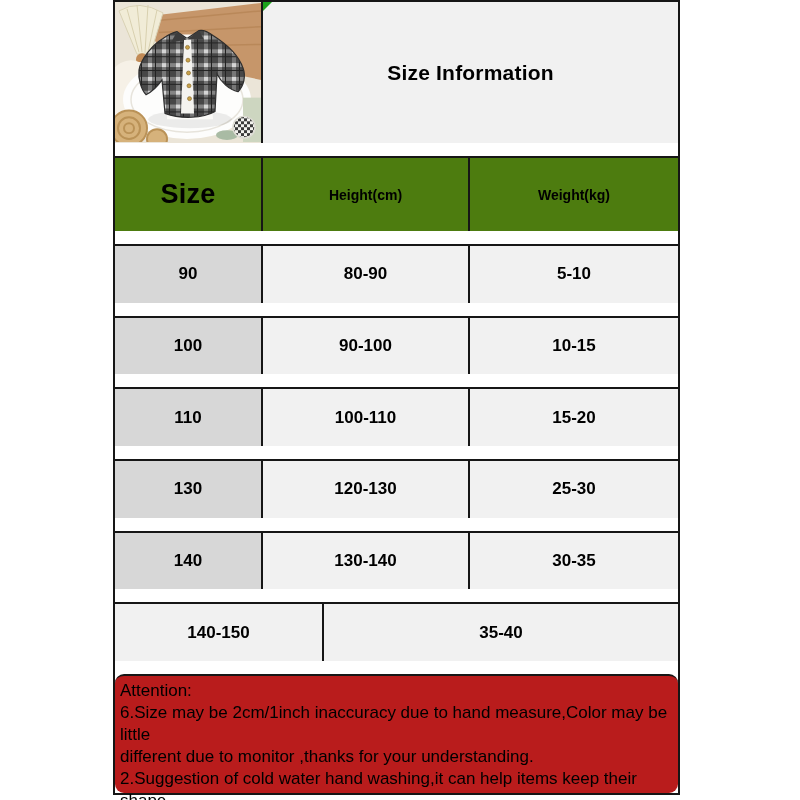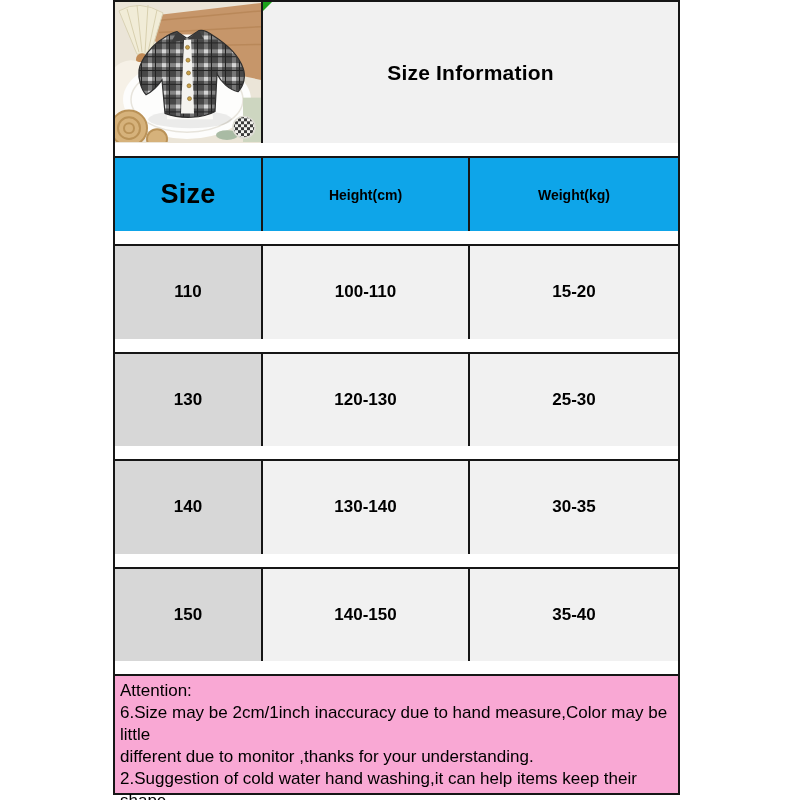--- a/index.html
+++ b/index.html
@@ -10,28 +10,28 @@
   .size-table{
     position:absolute;left:113px;top:0;width:567px;height:795px;
     box-sizing:border-box;border:2px solid #161616;
     display:flex;flex-direction:column;background:#fff;gap:13px;
   }
   .row{display:flex;box-sizing:border-box;min-height:0;}
   .row + .row{border-top:2px solid #161616;}
   .top-row{height:141px;}
   .header-row{height:75px;}
   .data-row{flex:1;}
-  .attention-row{height:119px;display:block;background:#f9a8d4;
-    padding:4px 6px 16px 5px;font-size:17px;line-height:22px;}
+  .attention-row{height:119px;display:block;background:#b91c1c;
+    padding:4px 6px 16px 5px;font-size:17px;line-height:22px;border-radius:9px;}
   .cell{box-sizing:border-box;display:flex;align-items:center;justify-content:center;min-width:0;}
   .cell + .cell{border-left:2px solid #161616;}
   .photo-cell{width:146px;padding:0;overflow:hidden;background:#ebe5d8;}
   .photo-cell svg{display:block;width:146px;height:139px;}
   .title-cell{flex:1;background:#f1f1f1;position:relative;font-size:21px;font-weight:bold;letter-spacing:.2px;}
-  .header-row .cell{background:#0ea5e9;font-weight:bold;}
+  .header-row .cell{background:#4d7c0f;font-weight:bold;}
   .header-row .col-size{font-size:27px;letter-spacing:.3px;}
   .header-row .col-height,.header-row .col-weight{font-size:14px;}
   .col-size{width:146px;}
   .col-height{width:207px;}
   .col-weight{flex:1;}
   .data-row .col-size{background:#d7d7d7;font-weight:bold;font-size:17px;}
   .data-row .col-height,.data-row .col-weight{background:#f1f1f1;font-weight:bold;font-size:17px;}
   .flag{position:absolute;top:0;left:0;width:0;height:0;
     border-top:9px solid #1ca21c;border-right:9px solid transparent;}
 </style>
@@ -118,36 +118,45 @@
       </div>
     </div>
 
     <div class="row header-row">
       <div class="cell col-size">Size</div>
       <div class="cell col-height">Height(cm)</div>
       <div class="cell col-weight">Weight(kg)</div>
     </div>
 
     <div class="row data-row">
+      <div class="cell col-size">90</div>
+      <div class="cell col-height">80-90</div>
+      <div class="cell col-weight">5-10</div>
+    </div>
+    <div class="row data-row">
+      <div class="cell col-size">100</div>
+      <div class="cell col-height">90-100</div>
+      <div class="cell col-weight">10-15</div>
+    </div>
+    <div class="row data-row">
       <div class="cell col-size">110</div>
       <div class="cell col-height">100-110</div>
       <div class="cell col-weight">15-20</div>
     </div>
     <div class="row data-row">
       <div class="cell col-size">130</div>
       <div class="cell col-height">120-130</div>
       <div class="cell col-weight">25-30</div>
     </div>
     <div class="row data-row">
       <div class="cell col-size">140</div>
       <div class="cell col-height">130-140</div>
       <div class="cell col-weight">30-35</div>
     </div>
     <div class="row data-row">
-      <div class="cell col-size">150</div>
       <div class="cell col-height">140-150</div>
       <div class="cell col-weight">35-40</div>
     </div>
 
     <div class="row attention-row">
       <div>Attention:</div>
       <div>6.Size may be 2cm/1inch inaccuracy due to hand measure,Color may be little</div>
       <div>different due to monitor ,thanks for your understanding.</div>
       <div>2.Suggestion of cold water hand washing,it can help items keep their shape.</div>
     </div>

